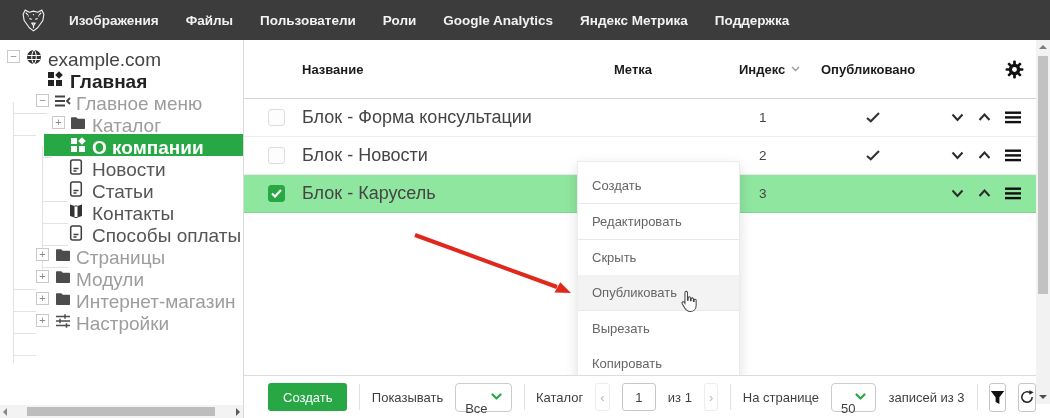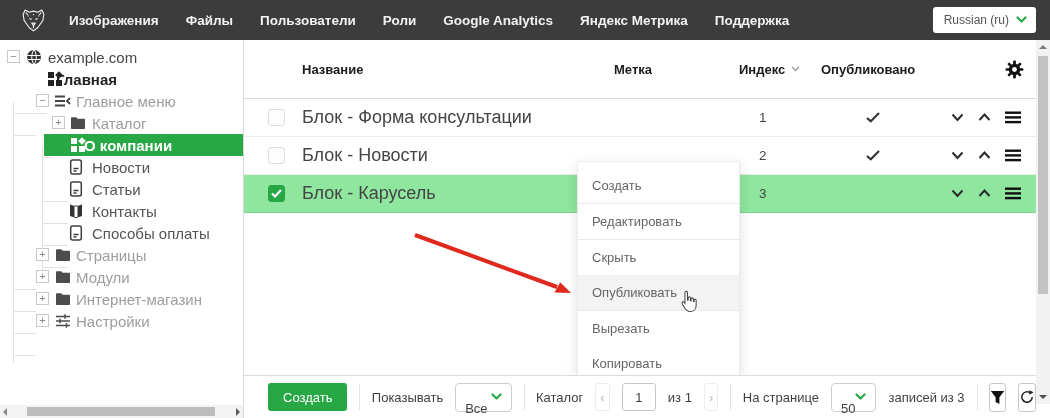--- a/index.html
+++ b/index.html
@@ -17,21 +17,21 @@
   .lang-btn span { font-size:12px; color:#555; }
 
   
   .sidebar { position:absolute; left:0; top:40px; width:244px; height:378px; background:#fff;
              border-right:1px solid #d9d9d9; overflow:hidden; }
   .tree { position:relative; padding-top:6px; }
   .trow { position:relative; height:22px; cursor:pointer; }
   .exp { position:absolute; top:4px; width:13px; height:13px; border:1px solid #c9c9c9; background:#fff;
          color:#8a8a8a; font-size:11px; line-height:10px; text-align:center; z-index:2; }
   .ticon { position:absolute; top:3px; width:16px; height:16px; z-index:2; }
-  .tlabel { position:absolute; top:3px; font-size:15px; white-space:nowrap; z-index:2; color:#555; }
+  .tlabel { position:absolute; top:3px; font-size:19px; white-space:nowrap; z-index:2; color:#555; }
   .t-root .tlabel { color:#444; }
   .t-bold .tlabel { color:#222; font-weight:700; }
   .t-muted .tlabel { color:#9d9d9d; }
   .t-sel .tlabel { color:#fff; font-weight:600; }
   .sel-band { position:absolute; left:44px; top:0; width:199px; height:22px; background:var(--accent-green,#28a745); z-index:1; }
   .vguide { position:absolute; width:1px; background:#e2e2e2; z-index:0; }
   .hstub  { position:absolute; height:1px; background:#e2e2e2; z-index:0; }
   
   .hscroll { position:absolute; left:0; bottom:0; width:243px; height:13px; background:#f3f3f3; z-index:3; }
   .hthumb { position:absolute; left:27px; top:2px; width:188px; height:9px; background:#bdbdbd; }
@@ -113,26 +113,20 @@
     </svg>
     <nav class="topnav">
       <span class="navitem">Изображения</span>
       <span class="navitem">Файлы</span>
       <span class="navitem">Пользователи</span>
       <span class="navitem">Роли</span>
       <span class="navitem">Google Analytics</span>
       <span class="navitem">Яндекс Метрика</span>
       <span class="navitem">Поддержка</span>
     </nav>
-    <div class="lang-btn">
-      <span>Russian (ru)</span>
-      <svg width="11" height="8" viewBox="0 0 11 8">
-        <polyline points="1.5,1.5 5.5,5.5 9.5,1.5" fill="none" stroke="#28a745" stroke-width="2.2" stroke-linecap="round" stroke-linejoin="round"></polyline>
-      </svg>
-    </div>
   </header>
 
   <aside class="sidebar">
     <div class="tree">
       <div class="vguide" style="left:13px; top:62px; height:261px;"></div>
       <div class="vguide" style="left:42px; top:106px; height:128px;"></div>
       <div class="hstub" style="left:13px; top:73px;  width:34px;"></div>
       <div class="hstub" style="left:13px; top:95px;  width:23px;"></div>
       <div class="hstub" style="left:42px; top:117px; width:10px;"></div>
       <div class="hstub" style="left:42px; top:161px; width:26px;"></div>
@@ -155,21 +149,21 @@
 
       <div class="trow t-bold">
         <svg class="ticon" style="left:47px" viewBox="0 0 16 16">
           <g fill="#222">
               <rect x="1" y="1" width="6" height="6"></rect>
               <rect x="1" y="9" width="6" height="6"></rect>
           <rect x="9" y="9" width="6" height="6"></rect>
               <rect x="9.3" y="1.3" width="5.4" height="5.4" transform="rotate(45 12 4)"></rect>
             </g>
         </svg>
-        <span class="tlabel" style="left:56px">Главная</span>
+        <span class="tlabel" style="left:70px">Главная</span>
       </div>
 
       <div class="trow t-muted">
         <span class="exp" style="left:36px">−</span>
         <svg class="ticon" style="left:55px" viewBox="0 0 16 16">
           <g fill="#444">
               <rect x="0" y="2.5" width="10" height="2"></rect>
               <rect x="0" y="7" width="10" height="2"></rect>
               <rect x="0" y="11.5" width="10" height="2"></rect>
             </g>
@@ -189,21 +183,21 @@
       <div class="trow t-sel">
         <div class="sel-band"></div>
         <svg class="ticon" style="left:70px" viewBox="0 0 16 16">
           <g fill="#fff">
               <rect x="1" y="1" width="6" height="6"></rect>
               <rect x="1" y="9" width="6" height="6"></rect>
           <rect x="9" y="9" width="6" height="6"></rect>
               <rect x="9.3" y="1.3" width="5.4" height="5.4" transform="rotate(45 12 4)"></rect>
             </g>
         </svg>
-        <span class="tlabel" style="left:84px">О компании</span>
+        <span class="tlabel" style="left:92px">О компании</span>
       </div>
 
       <div class="trow">
         <svg class="ticon" style="left:68px" viewBox="0 0 16 16">
           <rect x="2.7" y="1" width="10.6" height="14" rx="2" fill="none" stroke="#3f3f3f" stroke-width="1.5"></rect>
           <path d="M5.5 9.5 h5 M5.5 12 h3" stroke="#3f3f3f" stroke-width="1.3"></path>
         </svg>
         <span class="tlabel" style="left:92px">Новости</span>
       </div>
 

